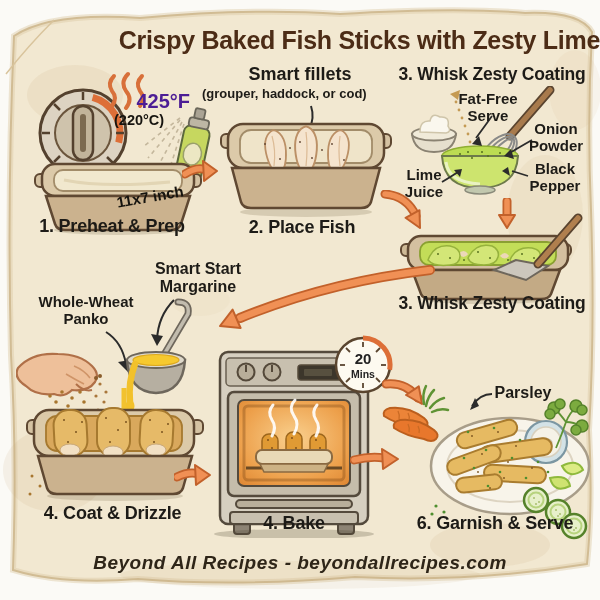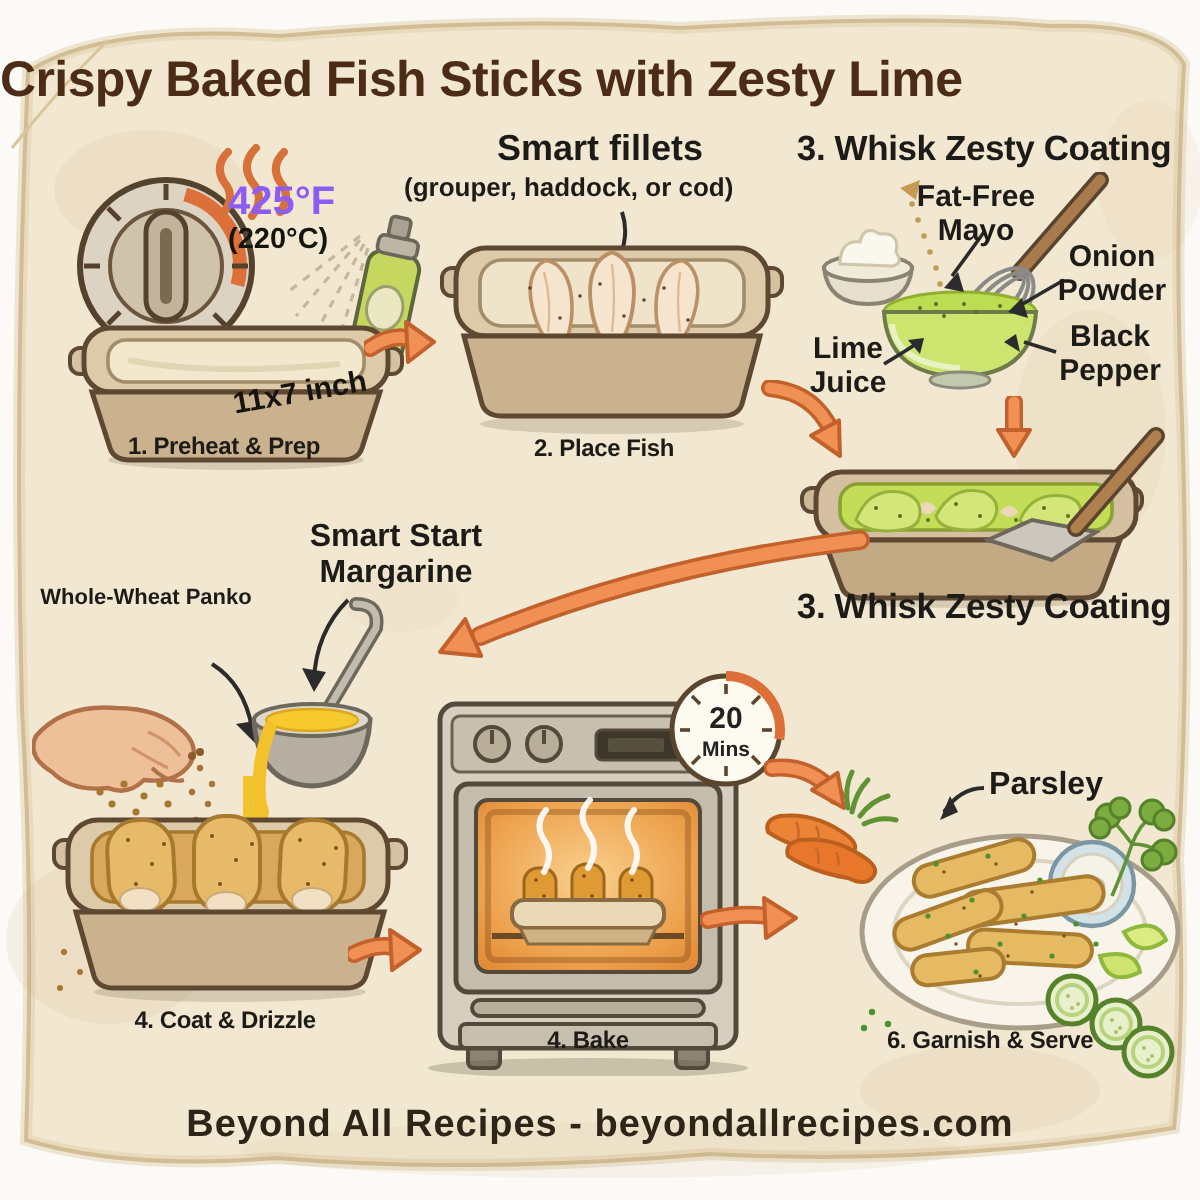--- a/index.html
+++ b/index.html
@@ -4,39 +4,39 @@
 <style>
   html,body{margin:0;padding:0;}
   body{
     width:600px;height:600px;position:relative;overflow:hidden;
     background:#fbfaf6;
     font-family:"Liberation Sans",sans-serif;
     -webkit-font-smoothing:antialiased;
   }
   .abs{position:absolute;}
   .title{
-    left:0;right:0;top:26px;text-align:left;
+    left:0;right:0;top:26px;text-align:right;
     font-size:25px;font-weight:700;color:#4c2c16;letter-spacing:-0.3px;
   }
   .step-label{
-    font-size:12px;font-weight:700;color:#1d1b17;text-align:center;letter-spacing:-0.2px;
+    font-size:18px;font-weight:700;color:#1d1b17;text-align:center;letter-spacing:-0.2px;
   }
   .callout{
     font-size:15px;font-weight:700;color:#1d1b17;text-align:center;line-height:1.15;
   }
   .callout-big{font-size:18px;font-weight:700;color:#1d1b17;text-align:center;}
   .callout-sub{font-size:13px;font-weight:600;color:#1d1b17;text-align:left;white-space:nowrap;}
-  .temp-f{font-size:20px;font-weight:700;color:#8b5cf6;text-align:left;}
+  .temp-f{font-size:20px;font-weight:700;color:#4c1d95;text-align:right;}
   .temp-c{font-size:14.5px;font-weight:700;color:#16140f;text-align:left;}
   .pan-size{
     font-size:15px;font-weight:700;color:#16140f;transform:rotate(-10deg);text-align:center;
   }
   .footer{
     left:0;right:0;top:552px;text-align:center;
-    font-weight:700;font-size:19px;color:#2e2518;letter-spacing:.5px;
+    font-style:italic;font-weight:700;font-size:19px;color:#2e2518;letter-spacing:.5px;
   }
   svg{display:block;}
 </style>
 </head>
 <body>
 
 <svg class="abs" style="left:0;top:0" width="600" height="600">
   <path d="M14 36 Q50 12 140 18 Q250 8 340 14 Q460 7 525 13 Q580 11 592 32 Q587 120 591 210 Q595 330 589 430 Q593 505 587 564 Q470 583 355 577 Q235 587 138 579 Q62 585 13 570 Q17 455 11 355 Q7 190 14 36 Z" fill="#f2e8d1" stroke="#c9b188" stroke-width="2"></path>
   <path d="M14 36 Q50 12 140 18 Q250 8 340 14 Q460 7 525 13 Q580 11 592 32 Q587 120 591 210 Q595 330 589 430 Q593 505 587 564 Q470 583 355 577 Q235 587 138 579 Q62 585 13 570 Q17 455 11 355 Q7 190 14 36 Z" fill="none" stroke="#dcc9a4" stroke-width="6" opacity="0.45"></path>
   <path d="M6 74 Q28 46 54 20" fill="none" stroke="#d9c49c" stroke-width="1.5"></path>
@@ -198,21 +198,21 @@
     <path d="M44 96 q10 -6 16 -10"></path>
   </g>
   <g fill="#2b2b2b">
     <polygon points="74,58 81,50 84,60"></polygon>
     <polygon points="106,70 113,63 116,73"></polygon>
     <polygon points="110,81 104,85 112,90"></polygon>
     <polygon points="64,83 56,84 62,91"></polygon>
   </g>
 </svg>
 
-<div class="abs callout" style="left:448px;top:90px;width:80px">Fat-Free Mayo</div>
+<div class="abs callout" style="left:448px;top:90px;width:80px">Fat-Free Serve</div>
 <div class="abs callout" style="left:524px;top:120px;width:64px">Onion Powder</div>
 <div class="abs callout" style="left:522px;top:160px;width:66px">Black Pepper</div>
 <div class="abs callout" style="left:398px;top:166px;width:52px">Lime Juice</div>
 
 <svg class="abs" style="left:380px;top:190px" width="44" height="40">
   <path d="M5 4 q22 2 31 22" stroke="#c2612b" stroke-width="9" fill="none" stroke-linecap="round"></path>
   <path d="M5 4 q22 2 31 22" stroke="#f09055" stroke-width="5.5" fill="none" stroke-linecap="round"></path>
   <polygon points="40,38 25.5,27.8 39.5,20.2" fill="#f09055" stroke="#c2612b" stroke-width="2" stroke-linejoin="round"></polygon>
 </svg>
 <svg class="abs" style="left:496px;top:198px" width="22" height="32">
@@ -252,21 +252,21 @@
   <path d="M140 56 L180 10" stroke="#b07f4e" stroke-width="5.5" stroke-linecap="round"></path>
 </svg>
 <div class="abs step-label" style="left:394px;top:293px;width:196px;font-size:17.5px">3. Whisk Zesty Coating</div>
 
 <svg class="abs" style="left:198px;top:260px" width="240" height="80">
   <path d="M232 10 Q130 22 42 58" stroke="#c2612b" stroke-width="10" fill="none" stroke-linecap="round"></path>
   <path d="M232 10 Q130 22 42 58" stroke="#f09055" stroke-width="6.5" fill="none" stroke-linecap="round"></path>
   <polygon points="22,66 42.6,68 34.6,49.6" fill="#f09055" stroke="#c2612b" stroke-width="2" stroke-linejoin="round"></polygon>
 </svg>
 
-<div class="abs callout" style="left:11px;top:293px;width:124px;font-size:11px">Whole-Wheat Panko</div>
+<div class="abs callout" style="left:24px;top:293px;width:124px;font-size:15px">Whole-Wheat Panko</div>
 <div class="abs callout" style="left:146px;top:260px;width:104px;font-size:16px">Smart Start Margarine</div>
 
 <svg class="abs" style="left:100px;top:330px" width="34" height="44">
   <path d="M6 2 q16 10 20 32" stroke="#2b2b2b" stroke-width="2" fill="none"></path>
   <polygon points="28,42 18,32 30,30" fill="#2b2b2b"></polygon>
 </svg>
 <svg class="abs" style="left:150px;top:298px" width="30" height="50">
   <path d="M24 2 q-16 16 -17 40" stroke="#2b2b2b" stroke-width="2" fill="none"></path>
   <polygon points="7,48 1,36 13,38" fill="#2b2b2b"></polygon>
 </svg>

